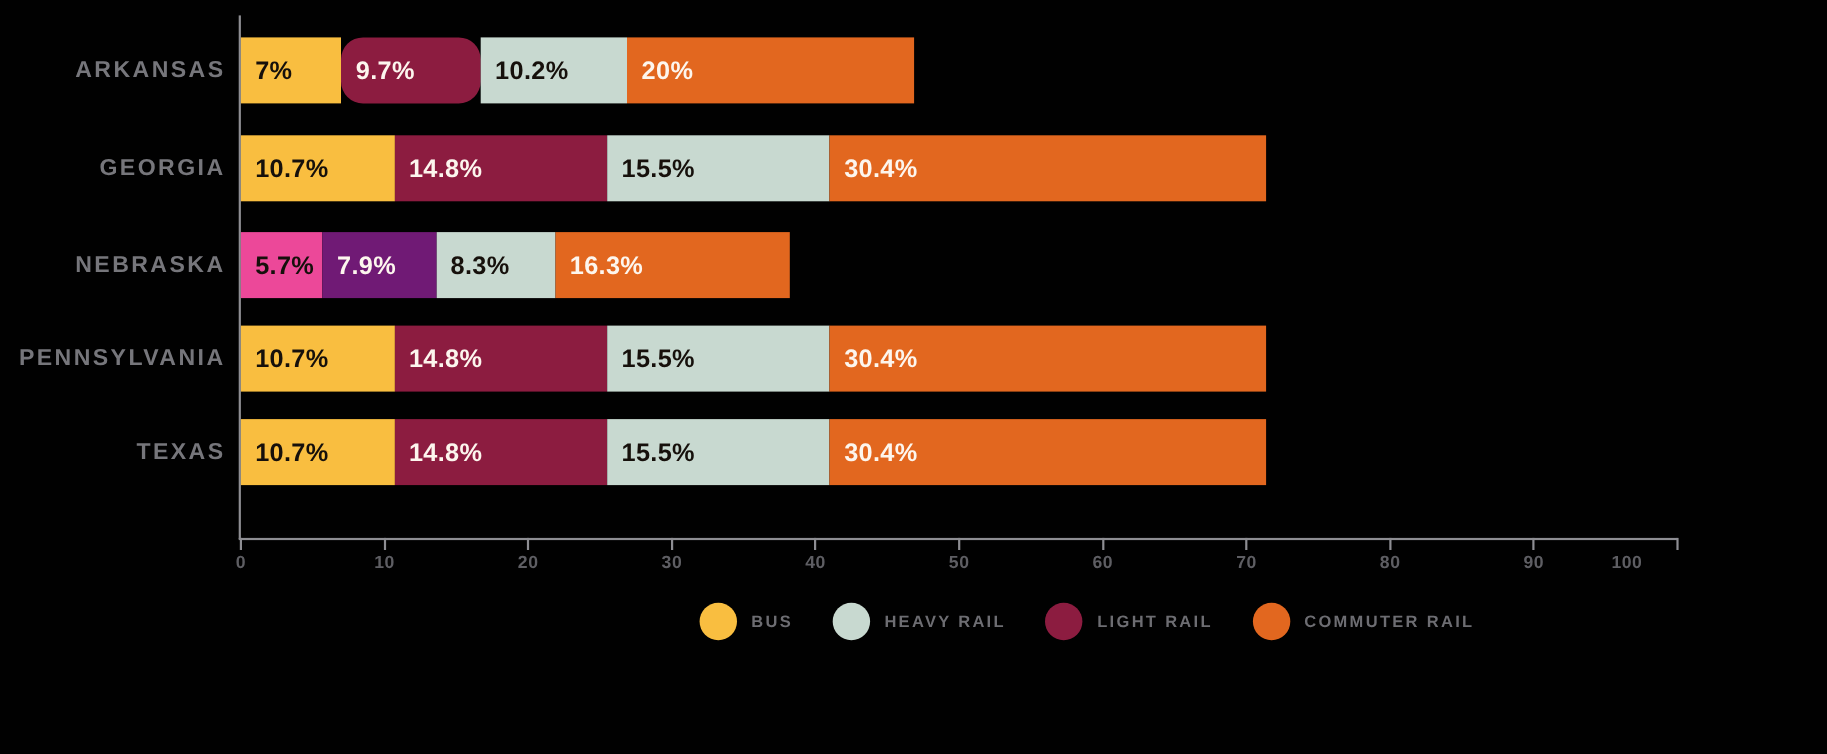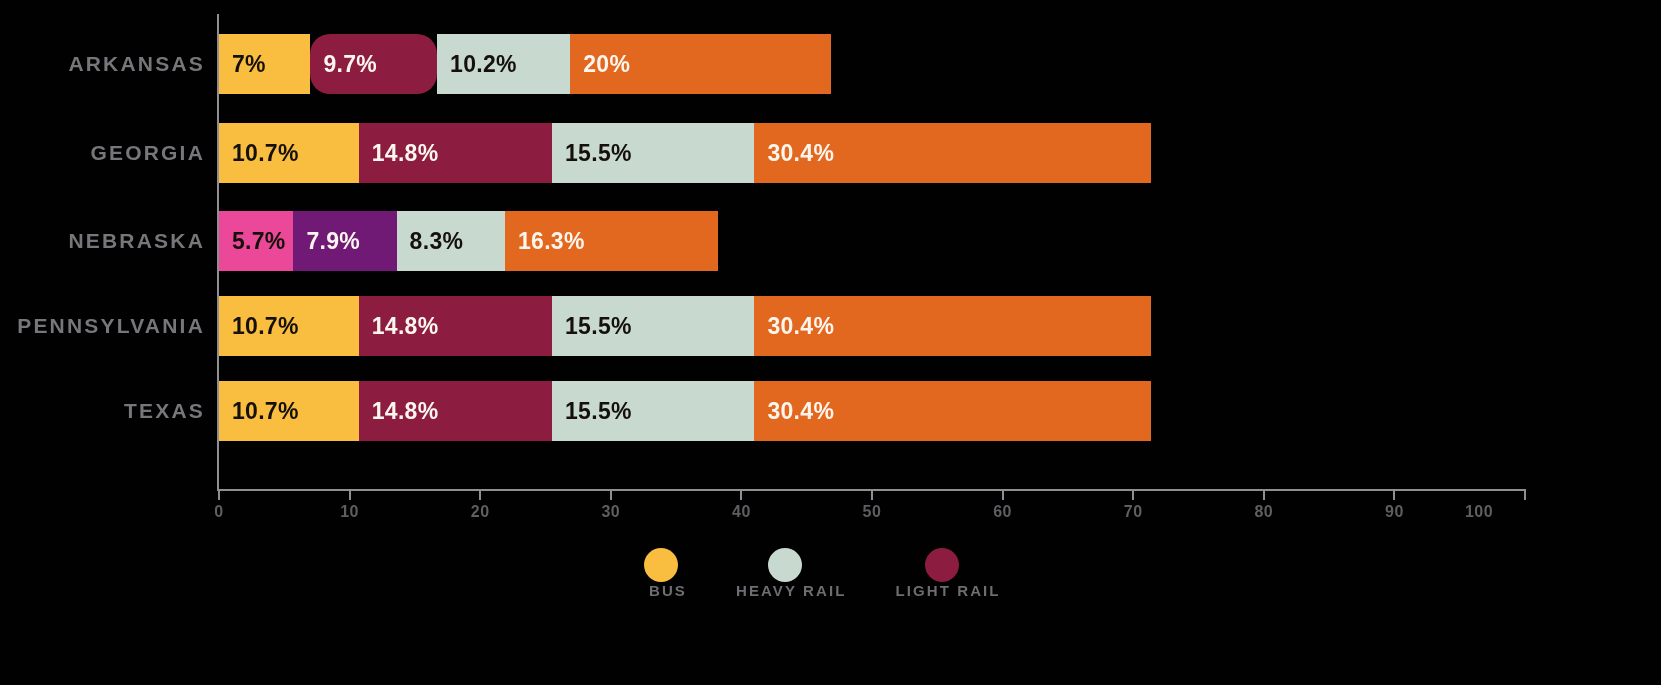--- a/index.html
+++ b/index.html
@@ -68,21 +68,21 @@
   .seg.light-text{color:#fdf6ee;}
   .seg.dark-text{color:#16100b;}
 
   
   .legend{
     position:absolute;
     left:636px;top:548px;
     display:flex;flex-direction:row;align-items:center;
   }
   .legend-item{
-    display:flex;flex-direction:column;align-items:center;
+    display:flex;align-items:center;
     margin-right:36px;
   }
   .legend-swatch{
     width:34px;height:34px;border-radius:50%;
     flex:0 0 auto;
   }
   .legend-label{
     margin-left:13px;
     color:#6d6d72;
     font-size:15px;
@@ -216,14 +216,18 @@
         <span class="legend-label">BUS</span>
       </div>
       <div class="legend-item">
         <span class="legend-swatch" style="background: rgb(200, 217, 208);"></span>
         <span class="legend-label">HEAVY RAIL</span>
       </div>
       <div class="legend-item">
         <span class="legend-swatch" style="background: rgb(140, 28, 64);"></span>
         <span class="legend-label">LIGHT RAIL</span>
       </div>
+      <div class="legend-item">
+        <span class="legend-swatch" style="background: rgb(226, 103, 31);"></span>
+        <span class="legend-label">COMMUTER RAIL</span>
+      </div>
     </div>
 </div>
 
 </body></html>

